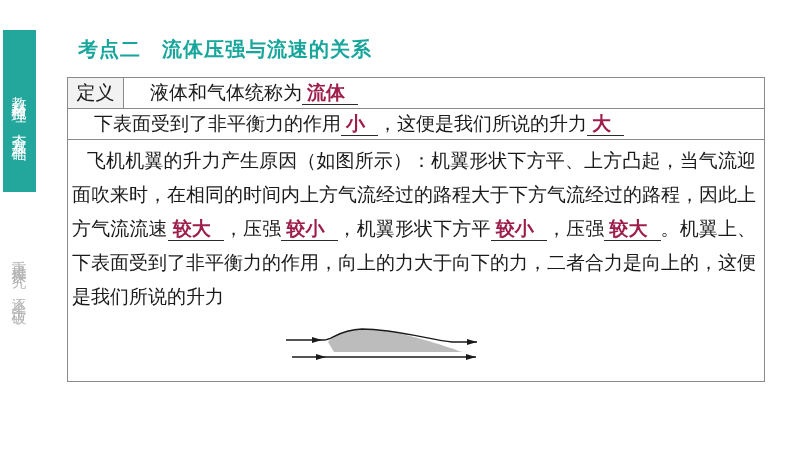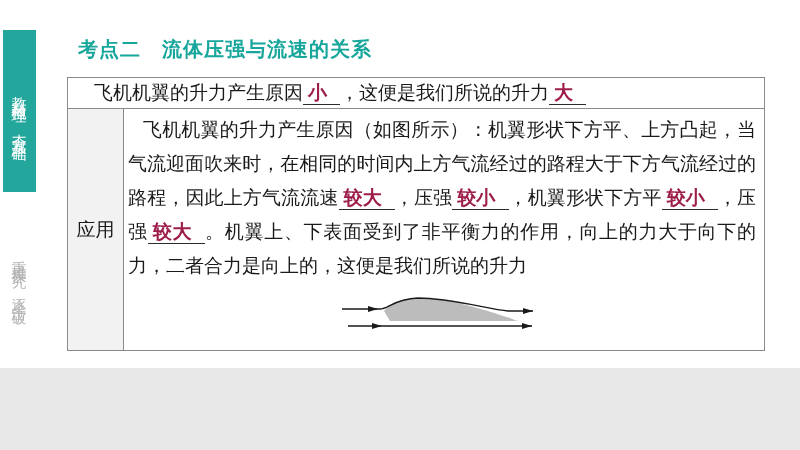--- a/index.html
+++ b/index.html
@@ -1,19 +1,19 @@
 <!DOCTYPE html>
 <html><head>
 <meta charset="utf-8">
 <style>
   * { margin: 0; padding: 0; box-sizing: border-box; }
   html,body { background:#e8e8e8; }
   .page {
     position: relative;
-    width: 800px; height: 368px;
+    width: 800px; height: 450px;
     background: #ffffff;
     overflow: hidden;
     font-family: "Liberation Sans", "DejaVu Sans", sans-serif;
     color: #1a1a1a;
   }
   
   .side-tab {
     position: absolute; left: 3px; width: 33px;
     writing-mode: vertical-rl; text-orientation: upright;
     display: flex; align-items: center; justify-content: center;
@@ -74,27 +74,30 @@
   </div>
 
   <div class="side-tab side-tab-inactive">
     <span>重难探究 逐个击破</span>
   </div>
 
   <h1 class="page-title">考点二　流体压强与流速的关系</h1>
 
   <div class="ctable">
 
+    <div class="crow row-def">
+      <div class="th">定义</div>
+      <div class="td td-line"><span>液体和气体统称为</span><span class="blank">流体</span></div>
+    </div>
 
     <div class="crow row-feat">
-      <div class="td td-line"><span>飞机机翼的升力产生原因</span><span class="blank">小</span><span>，这便是我们所说的升力</span><span class="blank">大</span></div>
+      <div class="td td-line"><span>下表面受到了非平衡力的作用</span><span class="blank">小</span><span>，这便是我们所说的升力</span><span class="blank">大</span></div>
     </div>
 
     <div class="crow row-app">
-      <div class="th">应用</div>
       <div class="td td-app">
         <div class="app-par"><span>飞机机翼的升力产生原因（如图所示）：机翼形状下方平、上方凸起，当气流迎面吹来时，在相同的时间内上方气流经过的路程大于下方气流经过的路程，因此上方气流流速</span><span class="blank">较大</span><span>，压强</span><span class="blank">较小</span><span>，机翼形状下方平</span><span class="blank">较小</span><span>，压强</span><span class="blank">较大</span><span>。机翼上、下表面受到了非平衡力的作用，向上的力大于向下的力，二者合力是向上的，这便是我们所说的升力</span></div>
 
         <div class="airfoil-wrap">
           <svg width="200" height="58" viewBox="0 0 200 58">
 
             <path d="M46,26 C54,16 68,13 82,13 C112,13.5 150,26 172,33 C176,35 179,36 181,36 L52,36 Z" fill="#bcbcbc"></path>
 
             <path d="M4,24 H42 C50,24 56,14 80,13 C112,13 150,24 170,26 H195" fill="none" stroke="#1a1a1a" stroke-width="1.4"></path>
             <polygon points="30,21 40,24 30,27" fill="#1a1a1a"></polygon>

